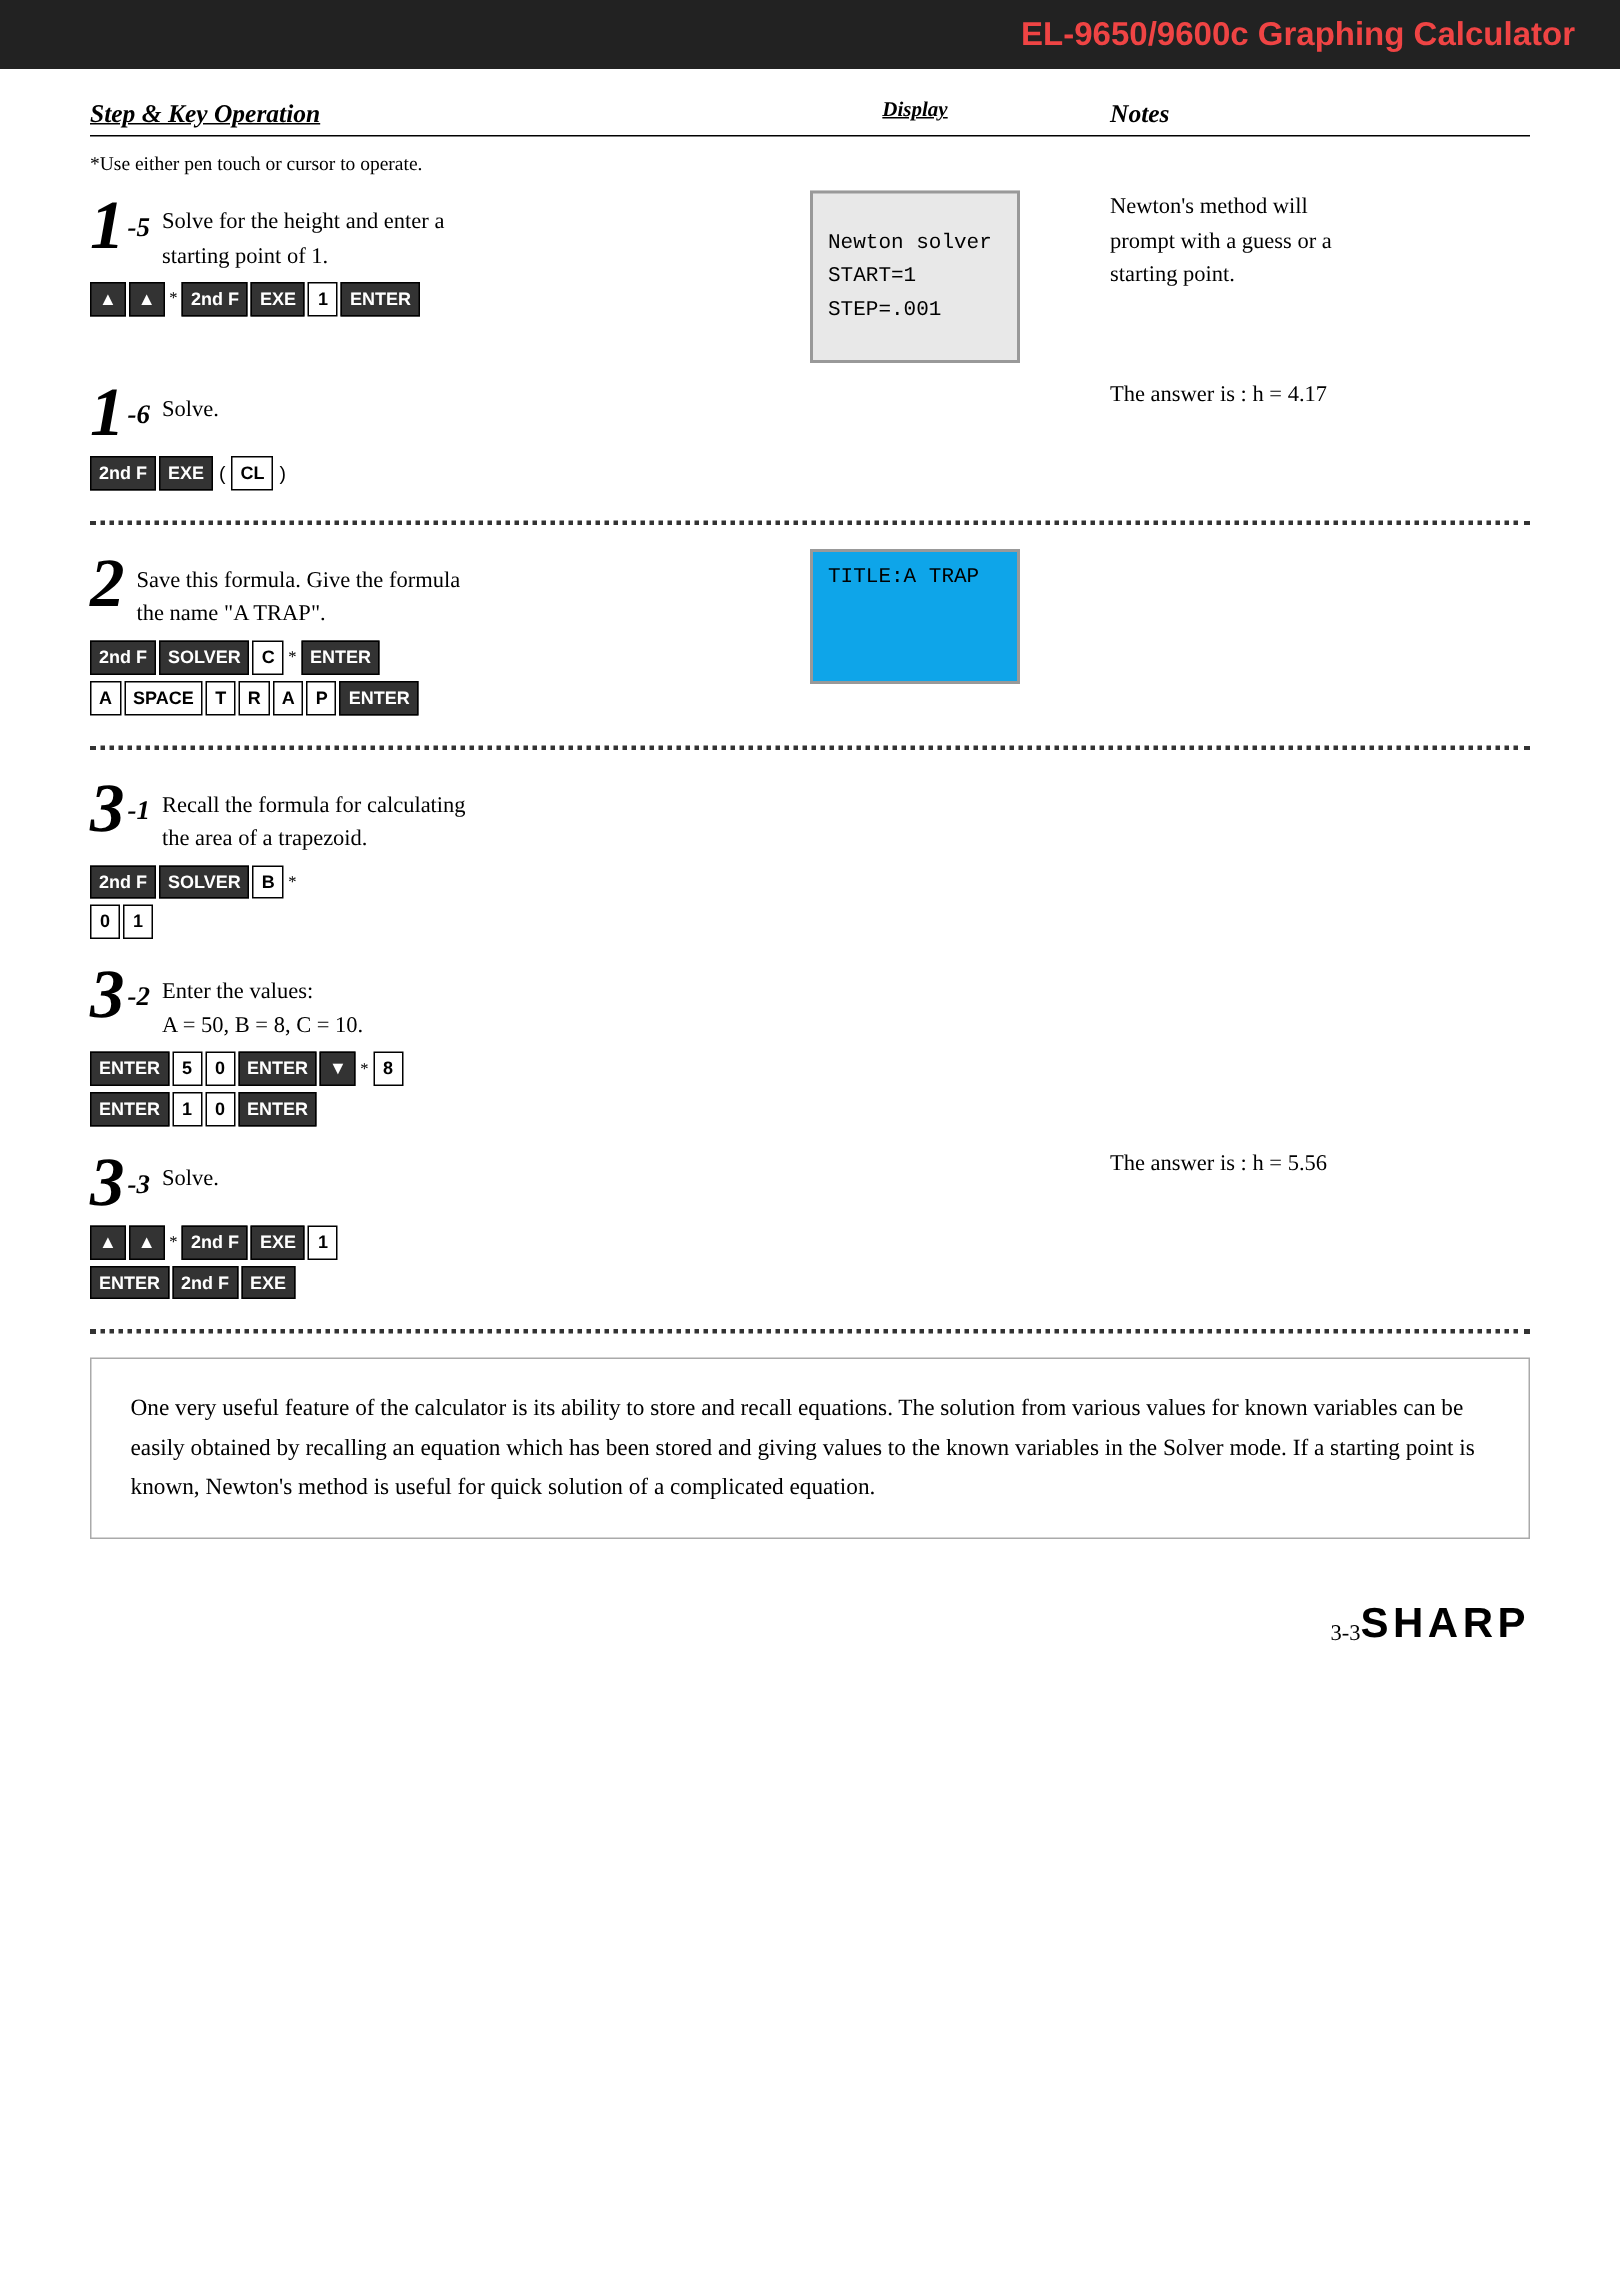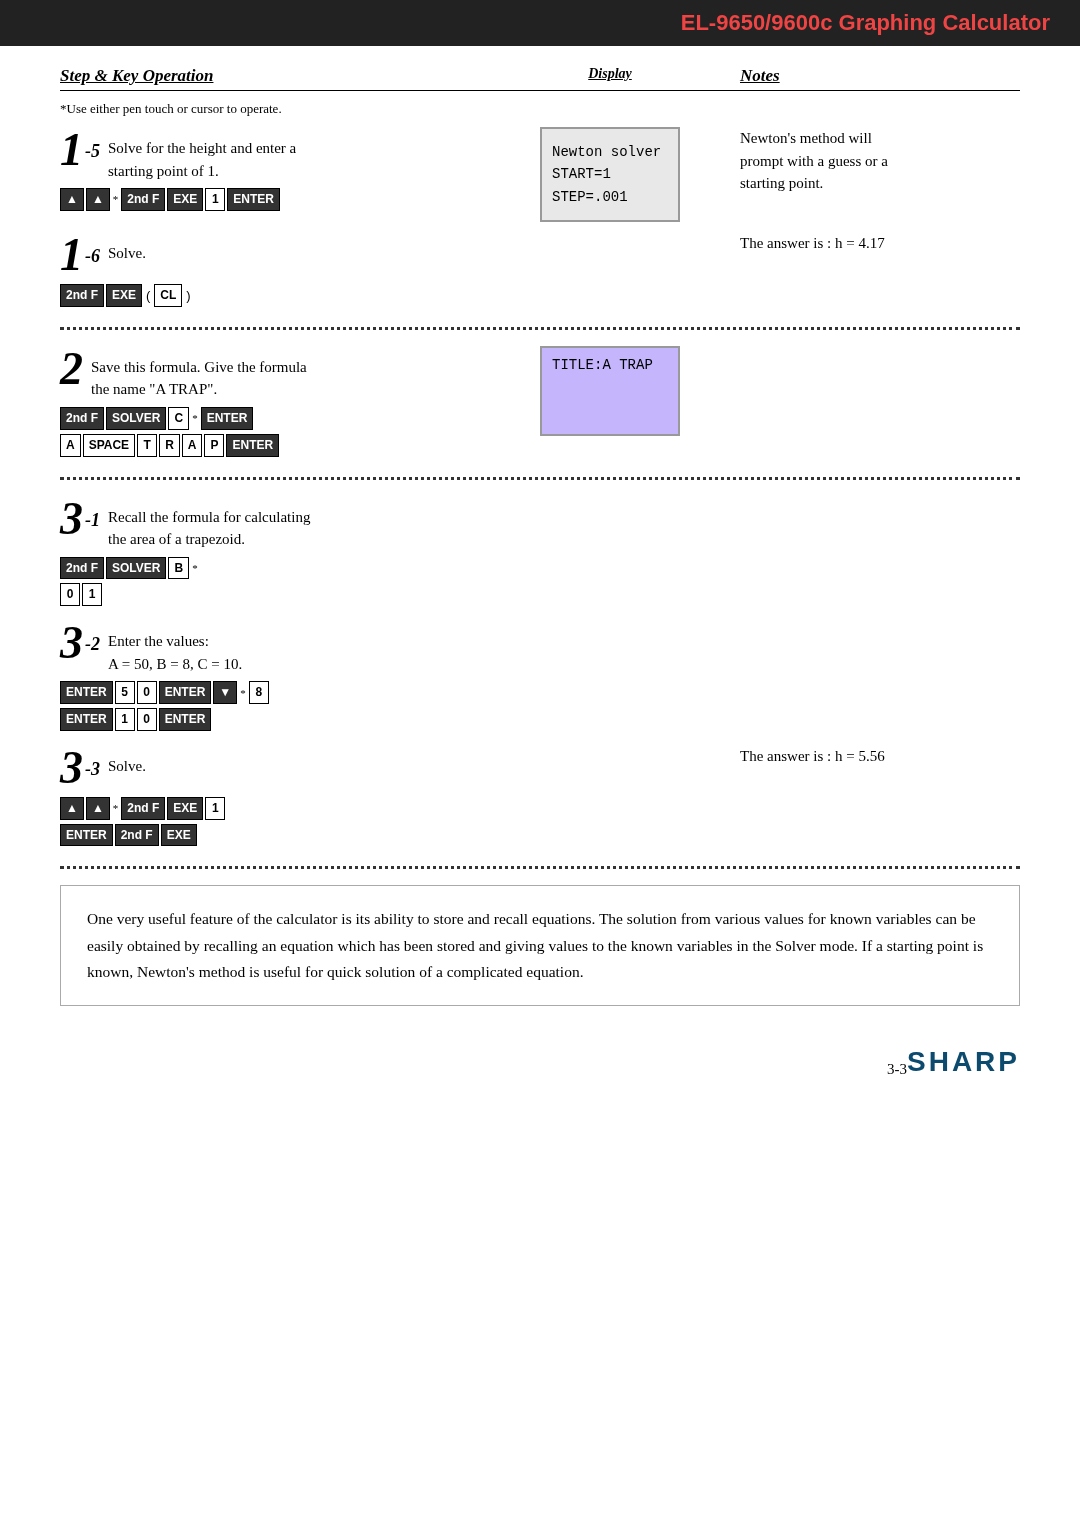--- a/index.html
+++ b/index.html
@@ -30,21 +30,21 @@
 
     
     .col-headers {
       display: flex;
       padding: 0 0 4px 0;
       border-bottom: 1px solid #000;
       margin-bottom: 10px;
     }
     .col-step { width: 420px; font-style: italic; font-weight: bold; font-size: 17px; text-decoration: underline; }
     .col-display { width: 260px; font-style: italic; font-weight: bold; font-size: 14px; text-decoration: underline; text-align: center; }
-    .col-notes { flex: 1; font-style: italic; font-weight: bold; font-size: 17px; text-decoration: underline; }
+    .col-notes { flex: 1; font-style: italic; font-weight: bold; font-size: 17px; }
 
     .footnote {
       font-size: 13px;
       margin-bottom: 10px;
     }
 
     
     .step-row {
       display: flex;
       margin-bottom: 10px;
@@ -122,30 +122,30 @@
     }
     .key-star {
       font-size: 11px;
       padding: 0 1px;
     }
 
     
     .lcd-box {
       border: 2px solid #999;
       background: #e8e8e8;
-      padding: 12px 10px;
+      padding: 22px 10px;
       font-family: 'Courier New', monospace;
       font-size: 14px;
       line-height: 1.6;
       min-width: 140px;
       min-height: 70px;
     }
     .lcd-box2 {
       border: 2px solid #999;
-      background: #c4b5fd;
+      background: #0ea5e9;
       padding: 6px 10px;
       font-family: 'Courier New', monospace;
       font-size: 14px;
       line-height: 1.6;
       min-width: 140px;
       min-height: 90px;
     }
 
     
     .dotted-divider {
@@ -171,21 +171,21 @@
       align-items: flex-end;
       padding: 10px 60px;
       margin-top: 10px;
     }
     .footer-page { font-size: 15px; }
     .sharp-logo {
       font-family: Arial, sans-serif;
       font-weight: 900;
       font-size: 28px;
       letter-spacing: 3px;
-      color: #0c4a6e;
+      color: #000000;
     }
 
     .keys-row2 { margin-top: 3px; }
   </style>
 </head>
 <body>
 
 <div class="header">
   <span>EL-9650/9600c Graphing Calculator</span>
 </div>

